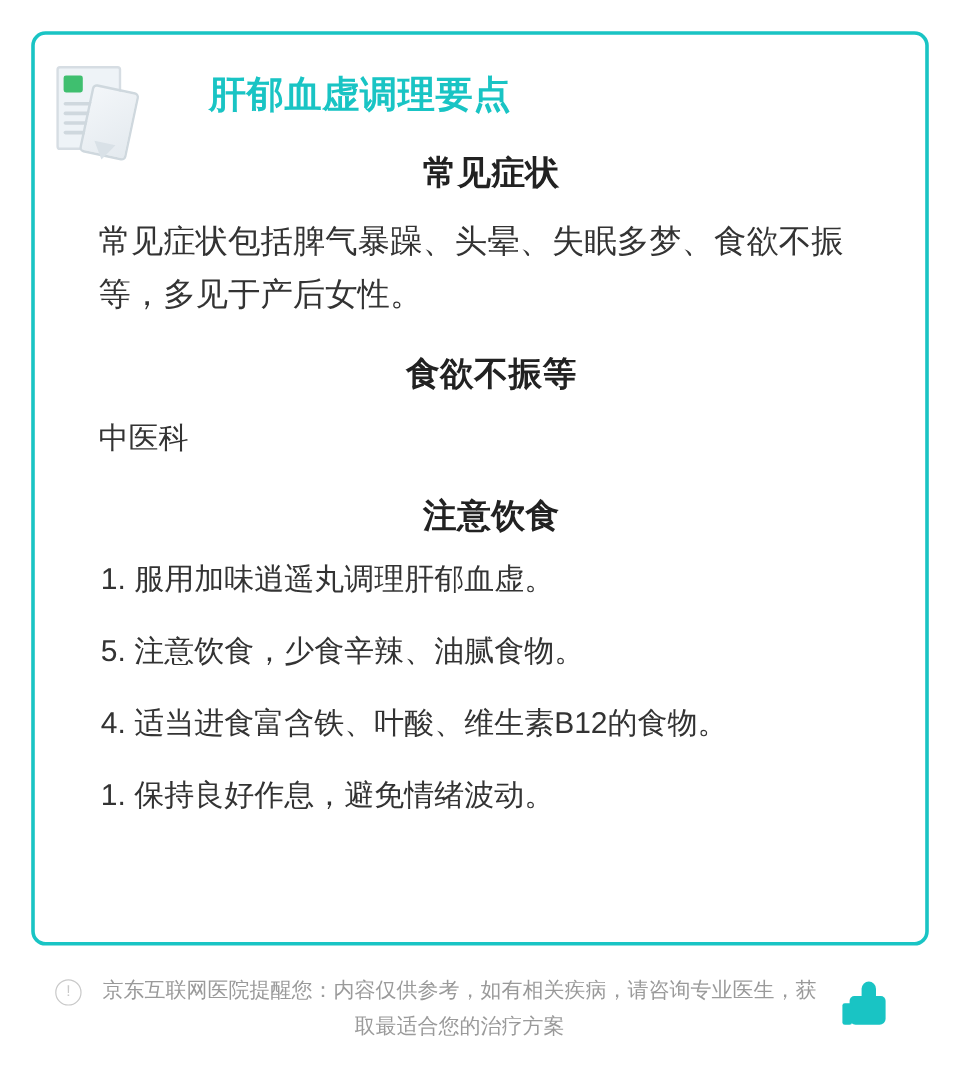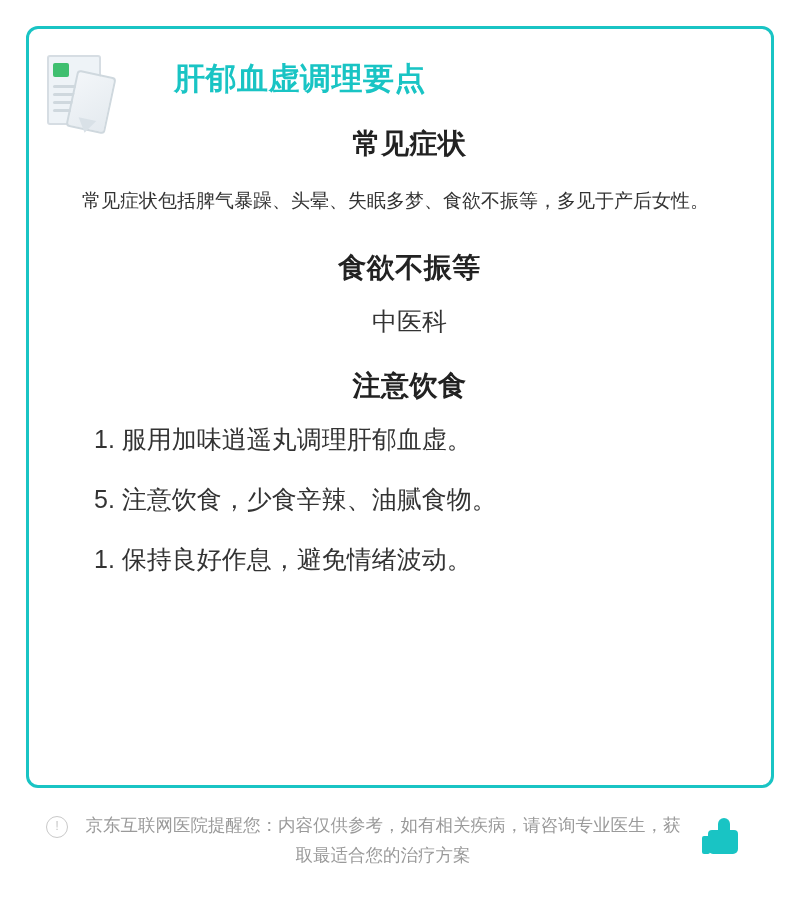--- a/index.html
+++ b/index.html
@@ -104,33 +104,32 @@
     margin: 0 0 18px 0;
     font-size: 28px;
     line-height: 34px;
     font-weight: bold;
     color: #222;
     letter-spacing: 0.5px;
     text-align: center;
   }
   .para {
     margin: 0 0 28px 0;
-    font-size: 19px;
+    font-size: 27px;
     line-height: 44px;
     color: #333;
   }
   .plain {
     margin: 0 0 30px 0;
     font-size: 25px;
     line-height: 36px;
     color: #333;
-    text-align: center;
   }
   ol.points {
-    margin: 12px;
+    margin: 2px;
     padding: 0;
     list-style: none;
   }
   ol.points li {
     font-size: 25px;
     line-height: 36px;
     color: #333;
     margin-bottom: 24px;
   }
   .footer {
@@ -220,20 +219,21 @@
     <p class="para">常见症状包括脾气暴躁、头晕、失眠多梦、食欲不振等，多见于产后女性。</p>
 
     <h2 class="section">食欲不振等</h2>
     <p class="plain">中医科</p>
 
     <h2 class="section">注意饮食</h2>
 
     <ol class="points">
       <li>1. 服用加味逍遥丸调理肝郁血虚。</li>
       <li>5. 注意饮食，少食辛辣、油腻食物。</li>
+      <li>4. 适当进食富含铁、叶酸、维生素B12的食物。</li>
       <li>1. 保持良好作息，避免情绪波动。</li>
     </ol>
 
   </div>
 
   <div class="footer">
     <div class="warn-icon">!</div>
     <div class="footer-text">京东互联网医院提醒您：内容仅供参考，如有相关疾病，请咨询专业医生，获取最适合您的治疗方案</div>
     <div class="thumb">
       <div class="up"></div>

